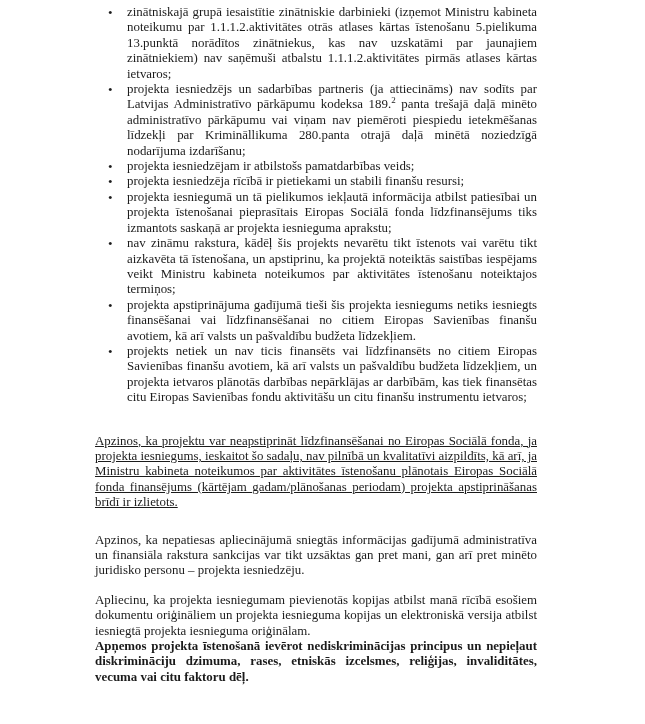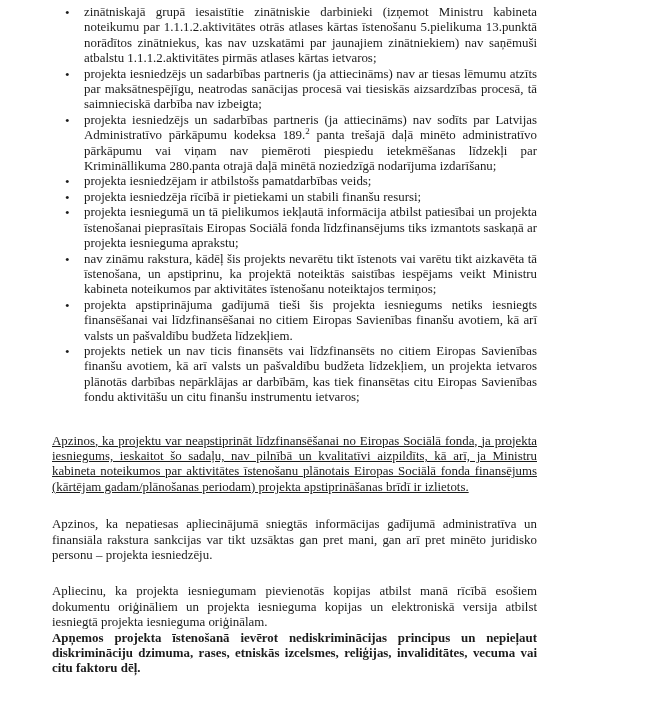--- a/index.html
+++ b/index.html
@@ -14,21 +14,21 @@
     font-family: "Liberation Serif", "DejaVu Serif", serif;
     font-size: 12.9px;
     line-height: 15.4px;
     color: #1b1b1b;
     -webkit-font-smoothing: antialiased;
   }
   .page {
     box-sizing: border-box;
     width: 594px;
     height: 724px;
-    padding: 5px 57px 0 52px;
+    padding: 5px 57px 0 95px;
     text-align: justify;
   }
   ul.bullet-list {
     margin: 0;
     padding: 0 0 0 32px;
     list-style: none;
   }
   ul.bullet-list li {
     position: relative;
     margin: 0;
@@ -46,34 +46,31 @@
     font-size: 9px;
     line-height: 0;
     vertical-align: super;
   }
   p.para {
     margin: 0;
     padding: 0;
   }
   p.para-1 { margin-top: 28px; text-decoration: underline; }
   p.para-2 { margin-top: 22px; }
-  p.para-3 { margin-top: 21px; }
+  p.para-3 { margin-top: 14px; }
   p.para-4 { margin-top: 0; font-weight: bold; }
 </style>
 </head>
 <body>
 
 <div class="page">
 
   <ul class="bullet-list">
     <li>
       <span>zinātniskajā grupā iesaistītie zinātniskie darbinieki (izņemot Ministru kabineta noteikumu par 1.1.1.2.aktivitātes otrās atlases kārtas īstenošanu 5.pielikuma 13.punktā norādītos zinātniekus, kas nav uzskatāmi par jaunajiem zinātniekiem) nav saņēmuši atbalstu 1.1.1.2.aktivitātes pirmās atlases kārtas ietvaros;</span>
-    </li>
-    <li>
-      <span>projekta iesniedzējs un sadarbības partneris (ja attiecināms) nav ar tiesas lēmumu atzīts par maksātnespējīgu,  neatrodas sanācijas procesā vai tiesiskās aizsardzības procesā, tā saimnieciskā darbība nav izbeigta;</span>
     </li>
     <li>
       <span>projekta iesniedzējs un sadarbības partneris (ja attiecināms) nav sodīts par Latvijas Administratīvo pārkāpumu kodeksa 189.</span><sup class="ref">2</sup><span> panta trešajā daļā minēto administratīvo pārkāpumu vai viņam nav piemēroti piespiedu ietekmēšanas līdzekļi par Krimināllikuma 280.panta otrajā daļā minētā noziedzīgā nodarījuma izdarīšanu;</span>
     </li>
     <li>
       <span>projekta iesniedzējam ir atbilstošs pamatdarbības veids;</span>
     </li>
     <li>
       <span>projekta iesniedzēja rīcībā ir pietiekami un stabili finanšu resursi;</span>
     </li>

